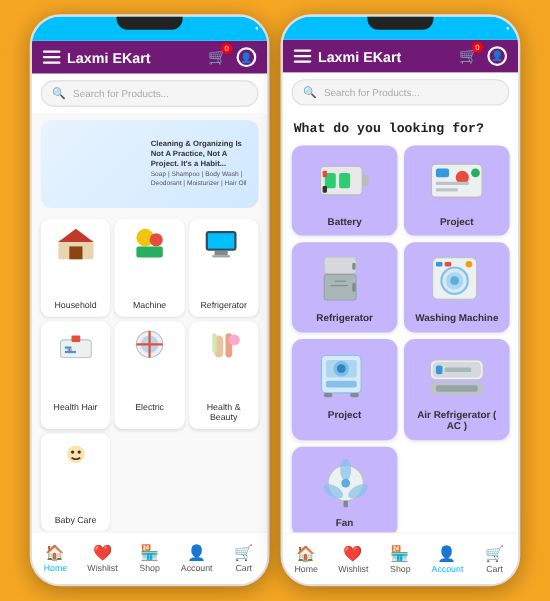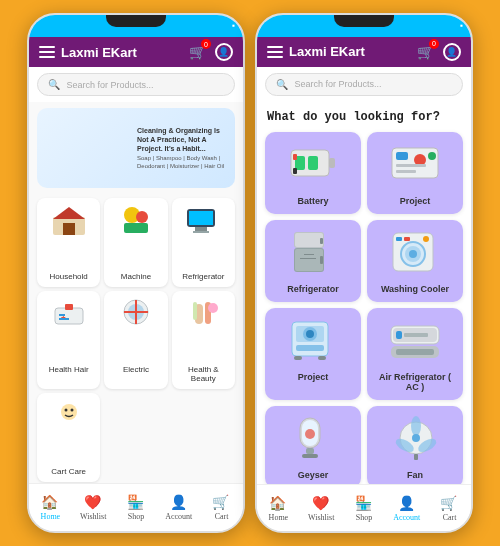--- a/index.html
+++ b/index.html
@@ -230,21 +230,20 @@
       justify-content: center;
       gap: 2px;
       cursor: pointer;
     }
     .nav-icon {
       font-size: 14px;
     }
     .nav-label {
       font-size: 8px;
       color: #555;
-      font-family: Liberation Serif, serif;
     }
     .nav-item.active .nav-icon { color: #00BFFF; }
     .nav-item.active .nav-label { color: #00BFFF; }
     .nav-item.wishlist .nav-icon { color: #e74c3c; }
 
     
     .section-title {
       padding: 8px 10px 4px;
       font-size: 12px;
       font-weight: bold;
@@ -425,21 +424,21 @@
         </div>
         <div class="category-item">
           <div class="category-img">
             <svg width="36" height="30" viewBox="0 0 36 30">
                 <circle cx="18" cy="12" r="8" fill="#fde3a7"></circle>
                 <circle cx="15" cy="10" r="1.5" fill="#333"></circle>
                 <circle cx="21" cy="10" r="1.5" fill="#333"></circle>
                 <path d="M14 15 Q18 18 22 15" stroke="#333" stroke-width="1.5" fill="none"></path>
               </svg>
           </div>
-          <span class="category-label">Cart Care</span>
+          <span class="category-label">Baby Care</span>
         </div>
       </div>
     </div>
 
     <div class="bottom-nav">
       <div class="nav-item active">
         <span class="nav-icon">🏠</span>
         <span class="nav-label">Home</span>
       </div>
       <div class="nav-item wishlist">
@@ -550,21 +549,21 @@
           <svg width="55" height="45" viewBox="0 0 55 45">
               <rect x="5" y="3" width="40" height="38" rx="5" fill="#ecf0f1" stroke="#bdc3c7"></rect>
               <circle cx="25" cy="24" r="12" fill="#d6eaf8" stroke="#85c1e9" stroke-width="2"></circle>
               <circle cx="25" cy="24" r="8" fill="#aed6f1"></circle>
               <circle cx="25" cy="24" r="4" fill="#5dade2"></circle>
               <rect x="8" y="7" width="6" height="4" rx="1" fill="#3498db"></rect>
               <rect x="16" y="7" width="6" height="4" rx="1" fill="#e74c3c"></rect>
               <circle cx="38" cy="9" r="3" fill="#f39c12"></circle>
             </svg>
         </div>
-        <span class="product-name">Washing Cooler</span>
+        <span class="product-name">Washing Machine</span>
       </div>
 
       <div class="product-card">
         <div class="product-img">
           <svg width="55" height="45" viewBox="0 0 55 45">
               <rect x="6" y="4" width="36" height="34" rx="4" fill="#d6eaf8" stroke="#85c1e9"></rect>
               <rect x="10" y="8" width="28" height="16" rx="2" fill="#aed6f1"></rect>
               <circle cx="24" cy="16" r="7" fill="#5dade2" opacity="0.6"></circle>
               <circle cx="24" cy="16" r="4" fill="#2e86c1"></circle>
               <rect x="10" y="27" width="28" height="6" rx="2" fill="#85c1e9"></rect>
@@ -582,32 +581,20 @@
               <rect x="5" y="10" width="44" height="14" rx="4" fill="#d5d8dc"></rect>
               <rect x="8" y="13" width="6" height="8" rx="2" fill="#3498db"></rect>
               <rect x="16" y="15" width="24" height="4" rx="1" fill="#aab7b8"></rect>
               <rect x="3" y="28" width="48" height="12" rx="5" fill="#bdc3c7"></rect>
               <rect x="8" y="31" width="38" height="6" rx="2" fill="#95a5a6"></rect>
             </svg>
         </div>
         <span class="product-name">Air Refrigerator ( AC )</span>
       </div>
 
-      <div class="product-card">
-        <div class="product-img">
-          <svg width="55" height="45" viewBox="0 0 55 45">
-              <rect x="14" y="2" width="20" height="30" rx="10" fill="#d5d8dc" stroke="#bbb"></rect>
-              <rect x="16" y="4" width="16" height="26" rx="8" fill="#e8f4ff"></rect>
-              <circle cx="24" cy="18" r="5" fill="#e74c3c" opacity="0.7"></circle>
-              <rect x="20" y="32" width="8" height="6" rx="2" fill="#95a5a6"></rect>
-              <rect x="16" y="38" width="16" height="4" rx="2" fill="#7f8c8d"></rect>
-            </svg>
-        </div>
-        <span class="product-name">Geyser</span>
-      </div>
 
       <div class="product-card">
         <div class="product-img">
           <svg width="55" height="45" viewBox="0 0 55 45">
               <circle cx="28" cy="22" r="16" fill="#ecf0f1" stroke="#bdc3c7"></circle>
               <ellipse cx="28" cy="10" rx="5" ry="10" fill="#85c1e9" opacity="0.7" transform="rotate(0 28 22)"></ellipse>
               <ellipse cx="40" cy="28" rx="5" ry="10" fill="#85c1e9" opacity="0.7" transform="rotate(120 28 22)"></ellipse>
               <ellipse cx="16" cy="28" rx="5" ry="10" fill="#85c1e9" opacity="0.7" transform="rotate(240 28 22)"></ellipse>
               <circle cx="28" cy="22" r="4" fill="#5dade2"></circle>
               <rect x="26" y="38" width="4" height="6" rx="1" fill="#7f8c8d"></rect>

